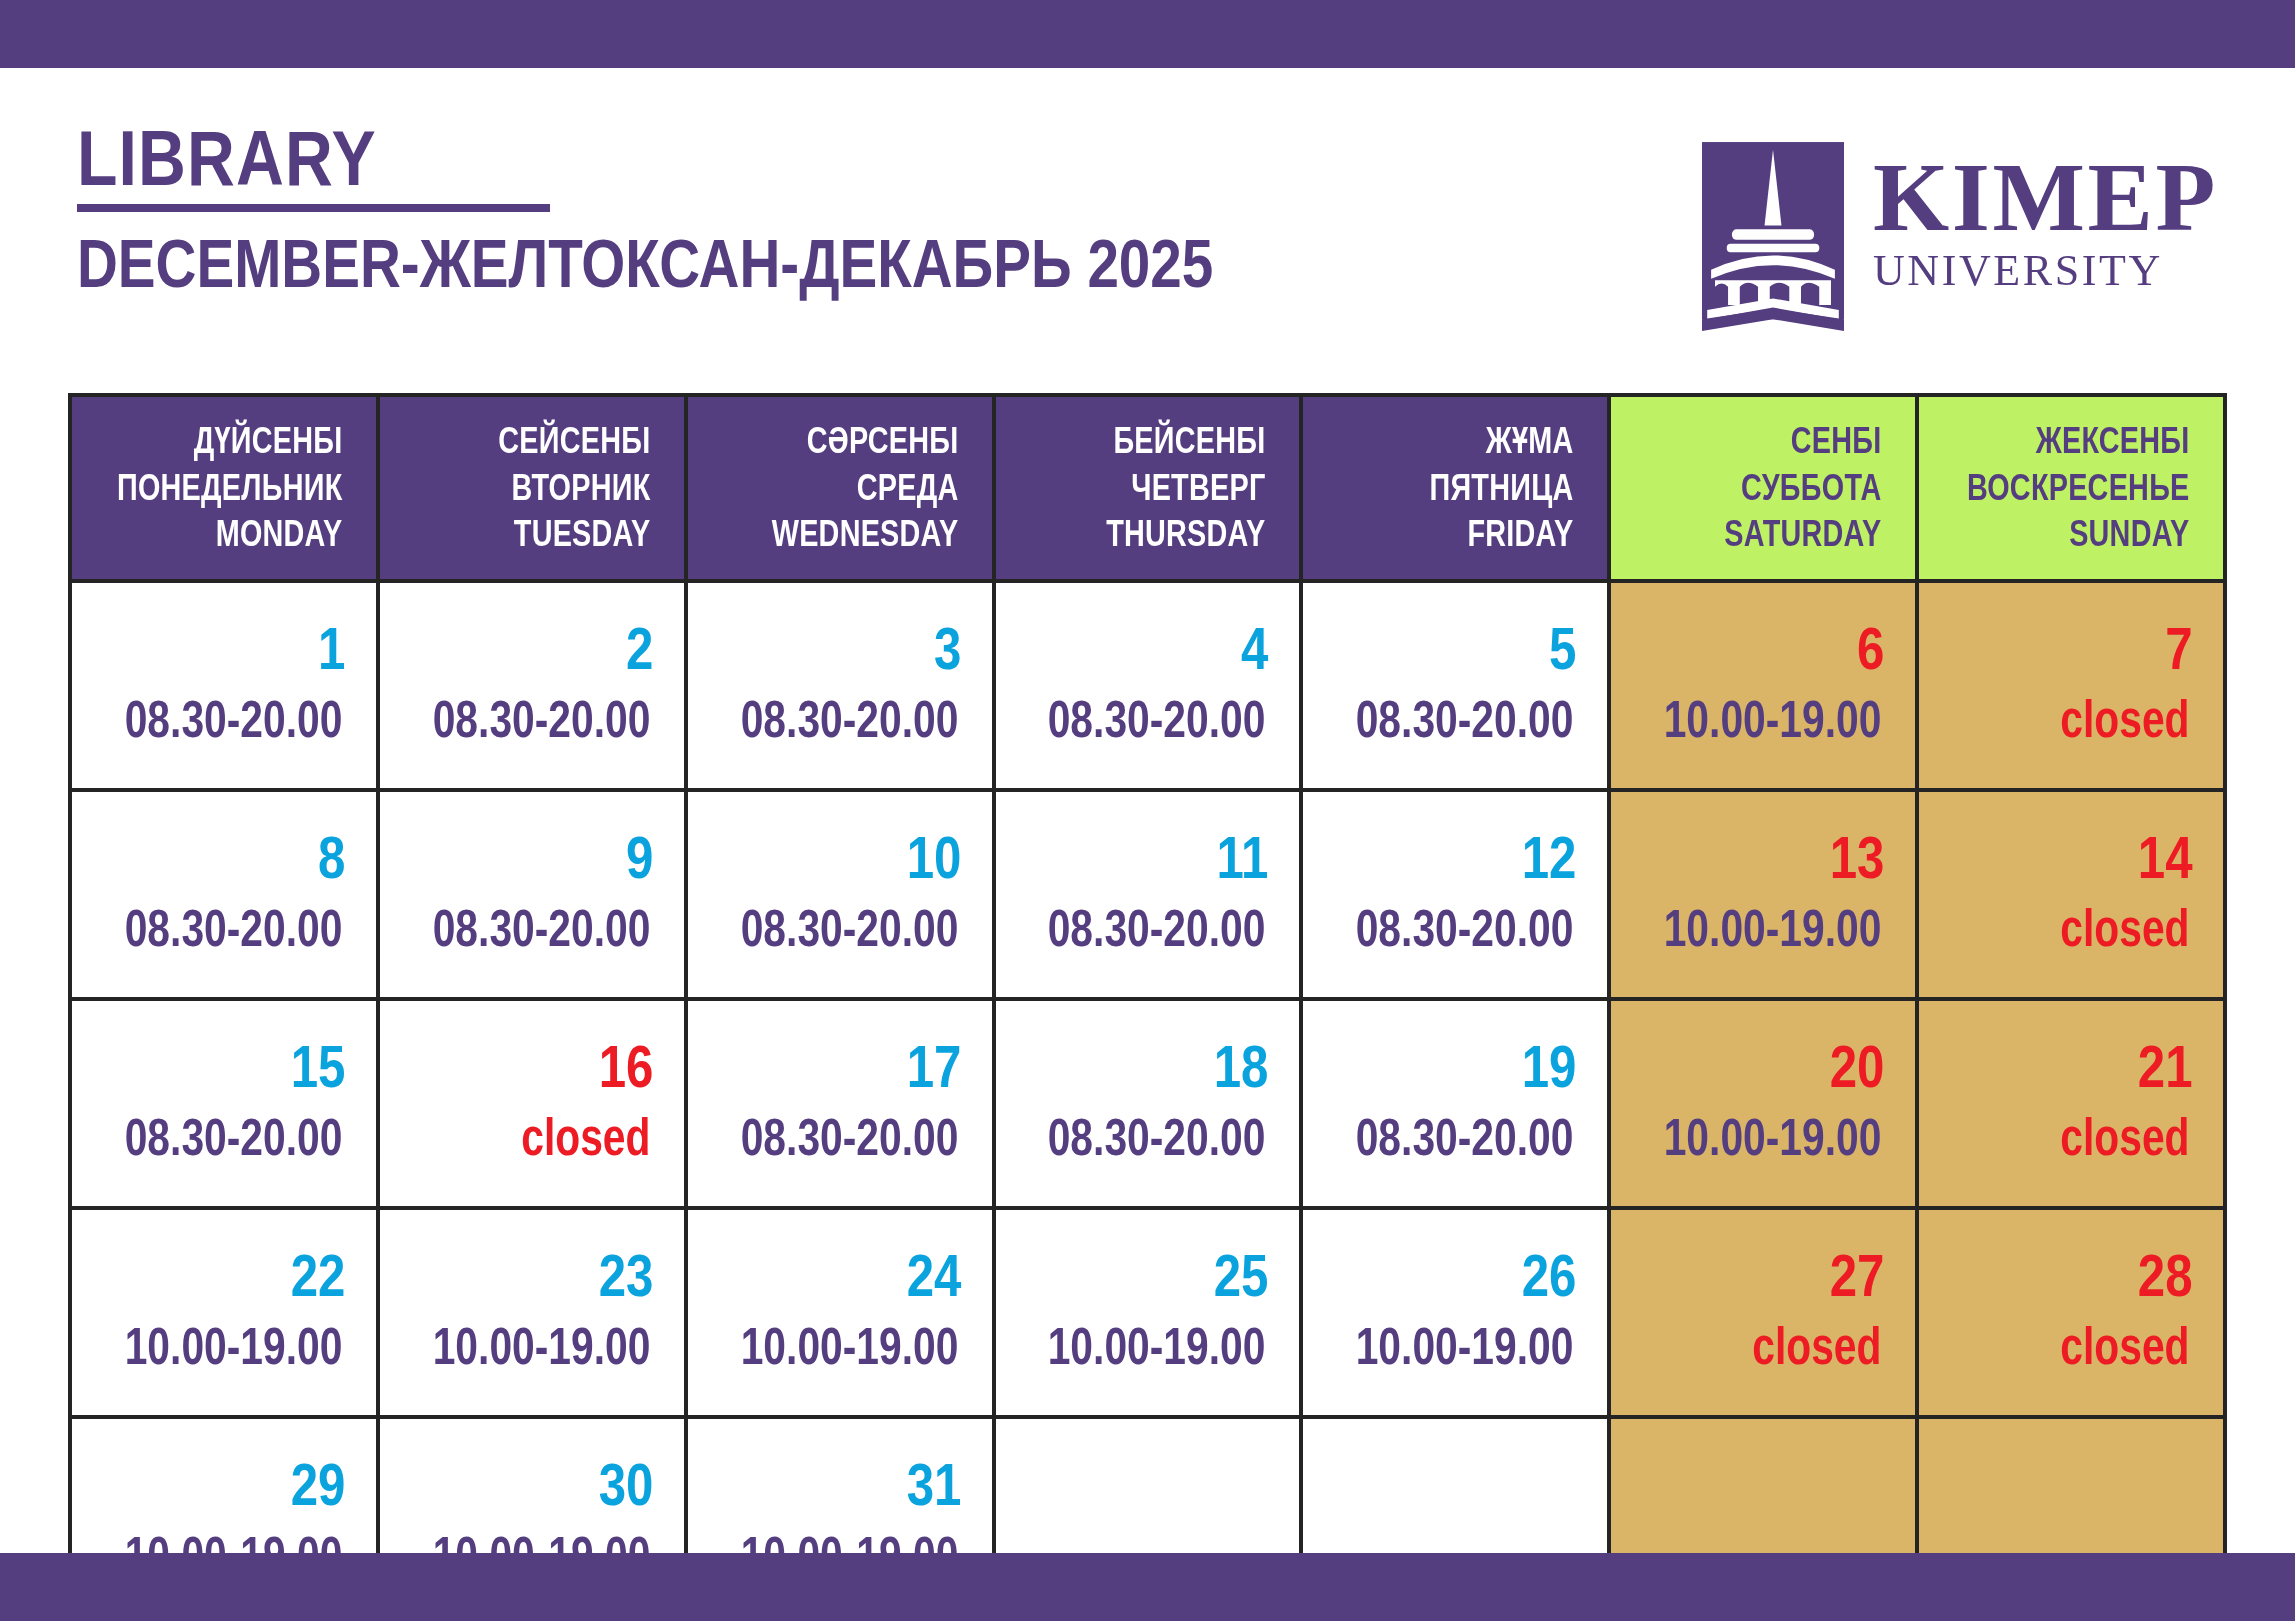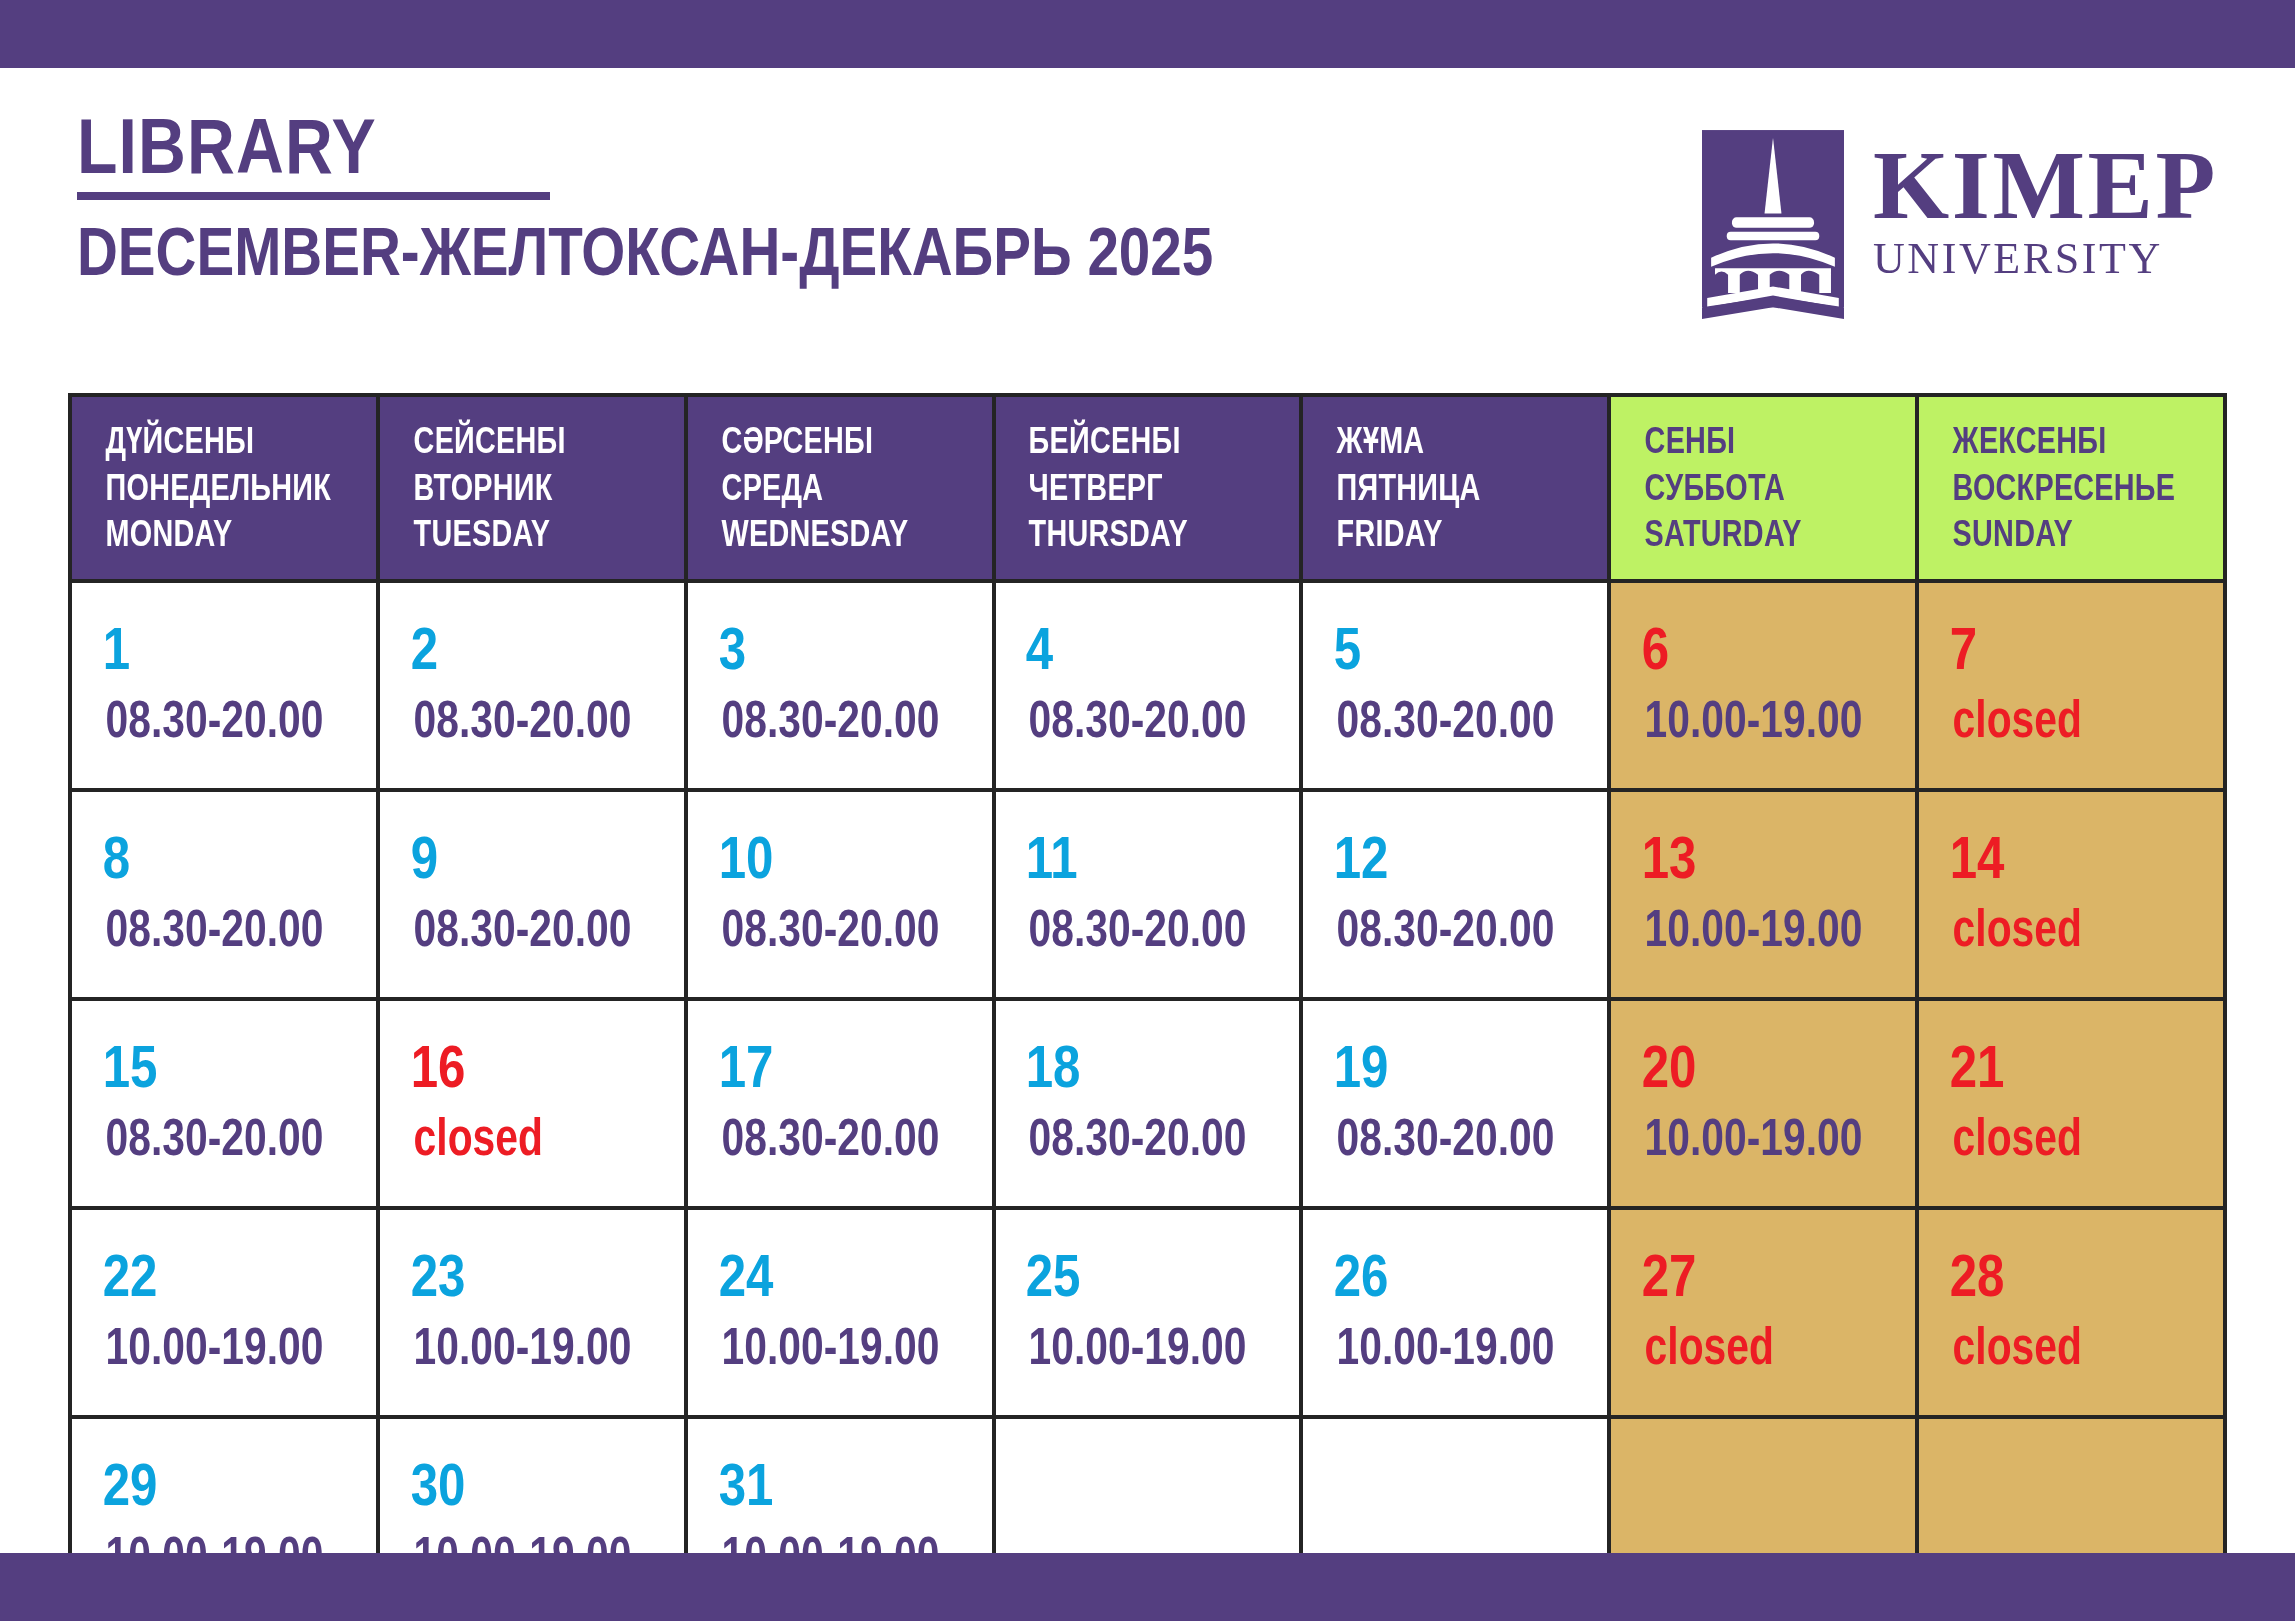--- a/index.html
+++ b/index.html
@@ -11,21 +11,21 @@
     overflow:hidden;
   }
   .bar-top, .bar-bottom {
     position:absolute; left:0; width:2295px; height:68px;
     background:#543E80;
   }
   .bar-top { top:0; }
   .bar-bottom { top:1553px; height:68px; }
 
   .header-area {
-    position:absolute; top:72px; left:0; width:2295px; height:325px;
+    position:absolute; top:84px; left:0; width:2295px; height:325px;
     display:flex; align-items:flex-start; justify-content:space-between;
   }
   .titles { padding-left:77px; padding-top:36px; }
   .title-main {
     font-family:"Liberation Sans Narrow","Liberation Sans", sans-serif;
     font-weight:bold;
     font-size:77px;
     line-height:1.0;
     color:#543E80;
     letter-spacing:1.3px;
@@ -76,21 +76,21 @@
   .cal {
     position:absolute;
     left:68px; top:393px;
     width:2159px;
     border-collapse:collapse;
     table-layout:fixed;
   }
   .cal th, .cal td {
     border:4.6px solid #242424;
     padding:0;
-    text-align:left;
+    text-align:right;
     vertical-align:middle;
   }
   .cal th {
     height:186px;
     background:#543E80;
     padding:11.7px 3.9px;
   }
   .cal th.weekend { background:#bef264; }
   .hdr-line {
     font-family:"Liberation Sans Narrow","Liberation Sans", sans-serif;

